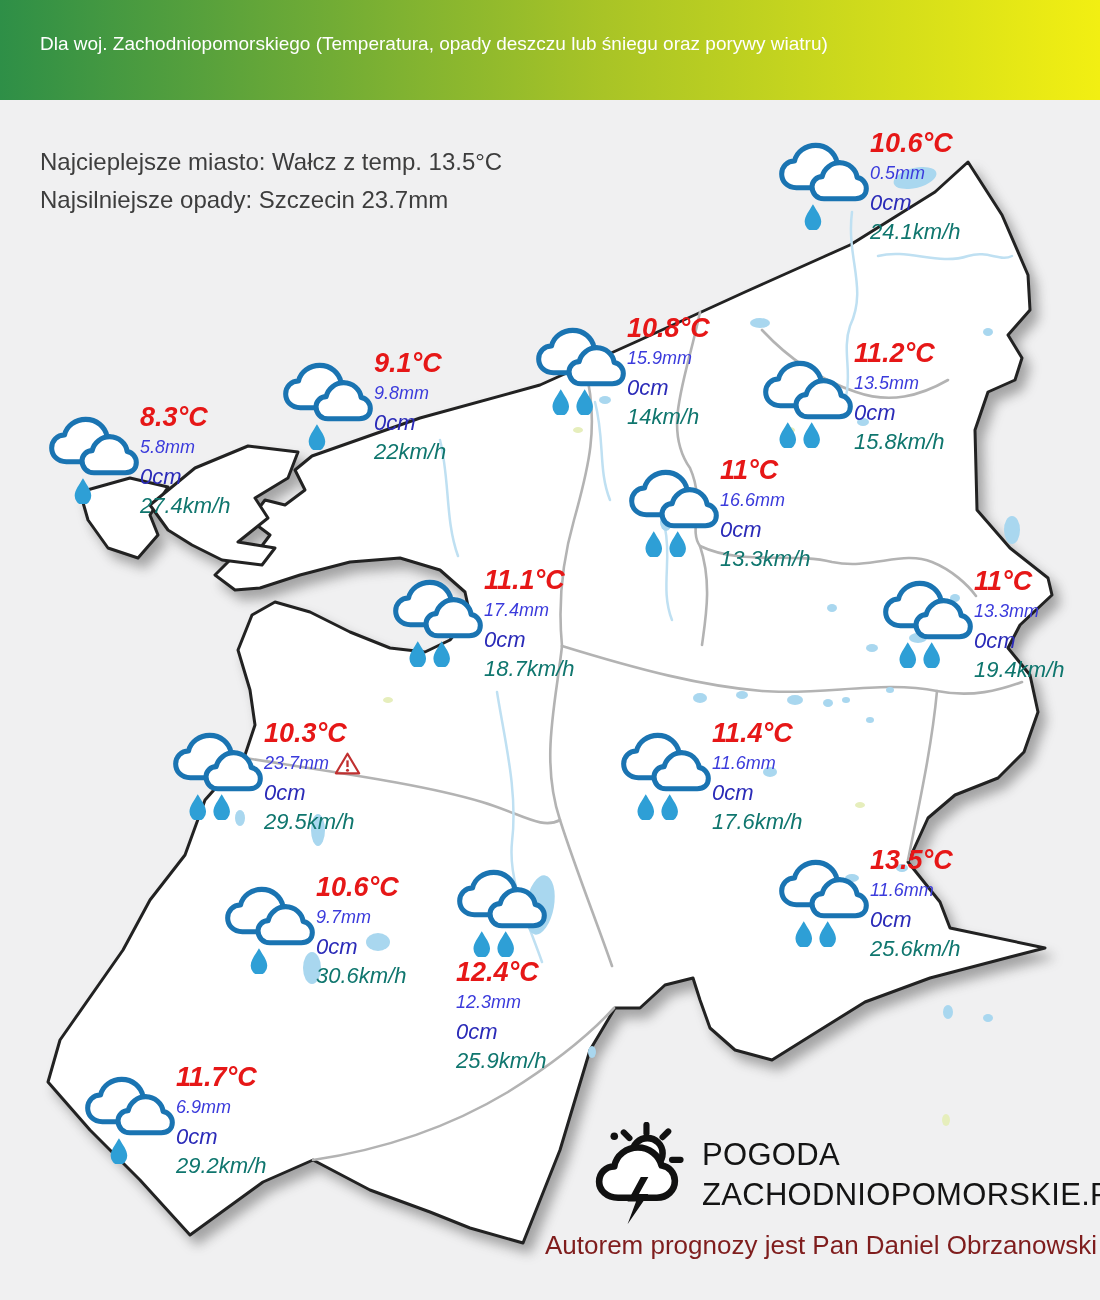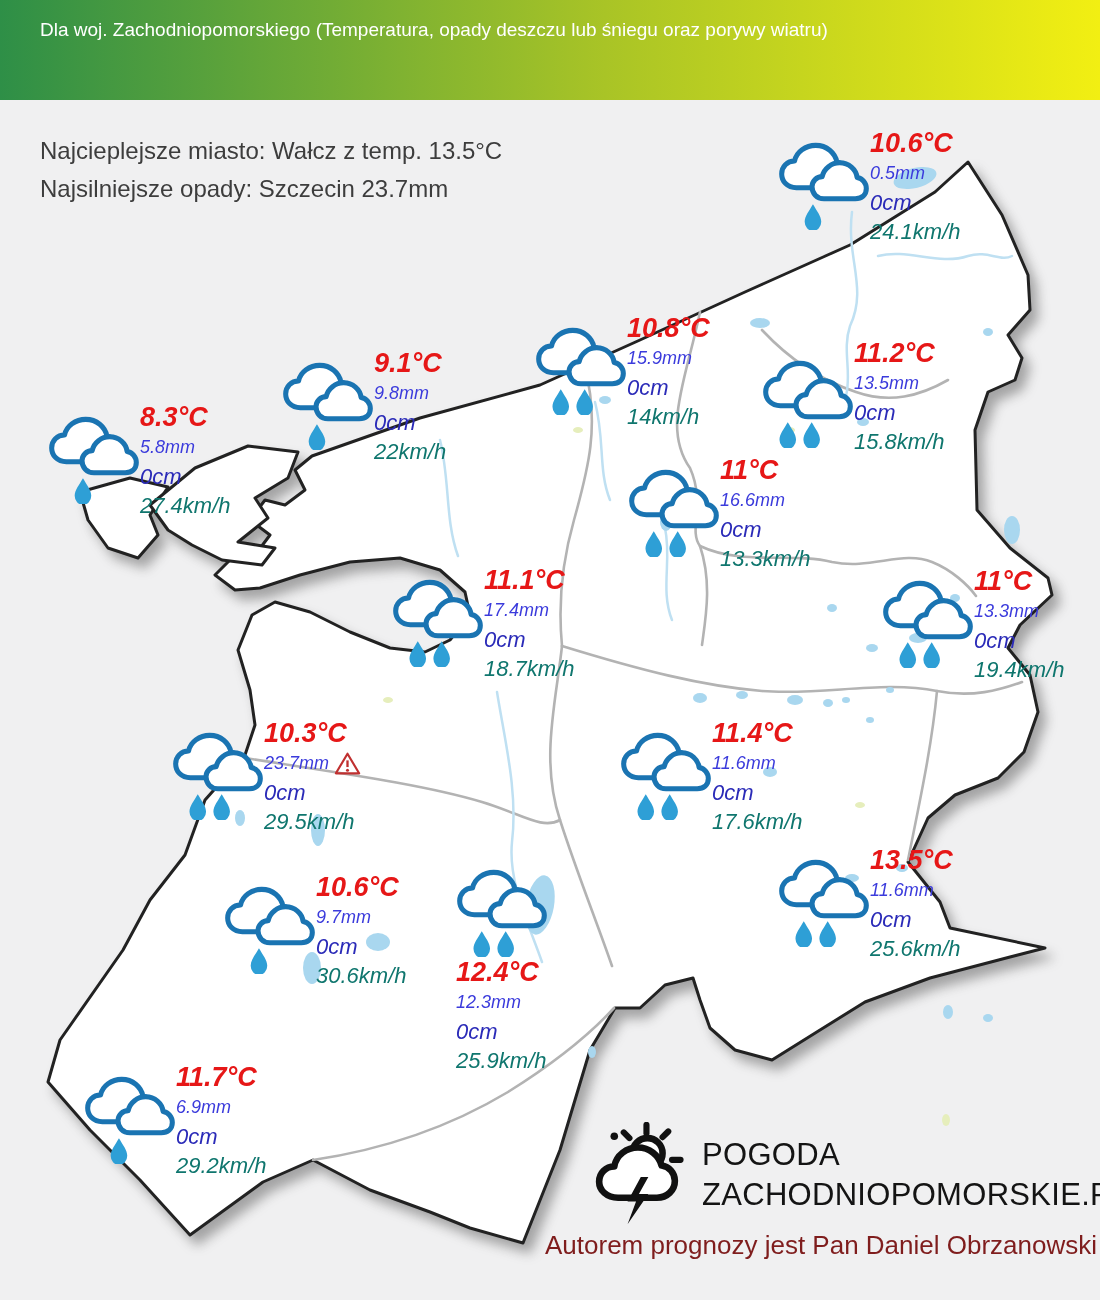--- a/index.html
+++ b/index.html
@@ -8,23 +8,23 @@
     background:#f0f0f1;
     font-family:"Liberation Sans",sans-serif;
   }
   
   .header{
     position:absolute;left:0;top:0;width:1100px;height:100px;box-sizing:border-box;
     background:linear-gradient(90deg,#2e8f47 0%,#a9c426 55%,#f2ef12 100%);
     color:#ffffff;padding:10px 0 0 40px;
   }
   .header .title{font-size:31px;font-weight:bold;margin-top:6px;letter-spacing:.2px;}
-  .header .subtitle{font-size:19px;margin-top:9px;font-weight:normal;}
+  .header .subtitle{font-size:19px;margin-top:23px;font-weight:normal;}
   
-  .summary{position:absolute;left:40px;top:132px;font-size:24px;color:#3d3d3d;line-height:38px;}
+  .summary{position:absolute;left:40px;top:143px;font-size:24px;color:#3d3d3d;line-height:38px;}
   
   #map-svg{position:absolute;left:0;top:0;}
   .land{fill:#ffffff;stroke:#222222;stroke-width:3;stroke-linejoin:round;}
   .landgroup{filter:drop-shadow(7px 9px 6px rgba(70,70,70,.45));}
   .county{fill:none;stroke:#b3b3b3;stroke-width:2.6;stroke-linecap:round;}
   .river{fill:none;stroke:#bfe0f2;stroke-width:2.5;stroke-linecap:round;}
   .lake{fill:#a9d7ef;}
   .fleck{fill:#e6eebc;}
   
   .station{position:absolute;display:flex;gap:0;font-style:italic;}

